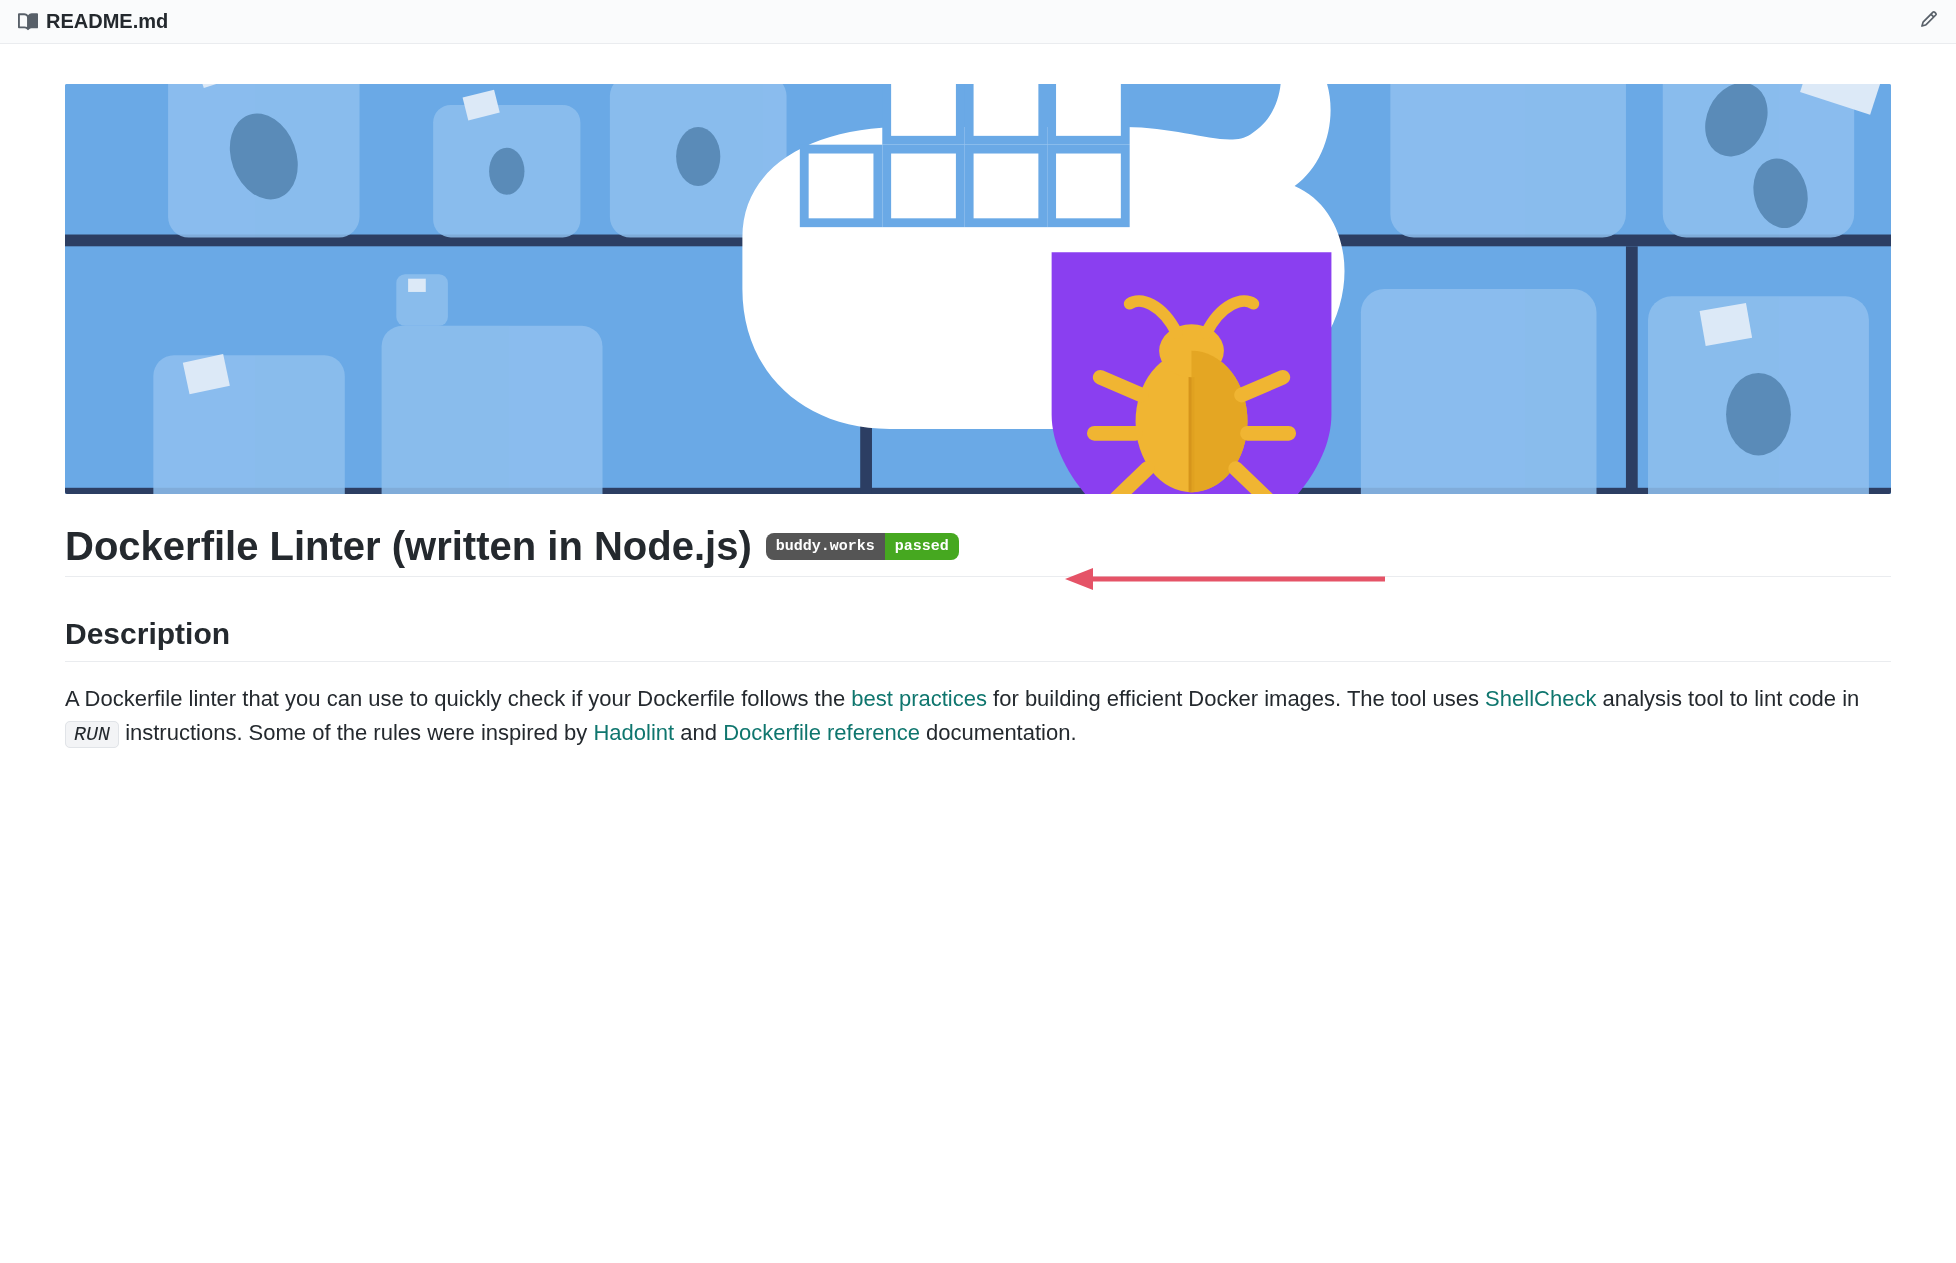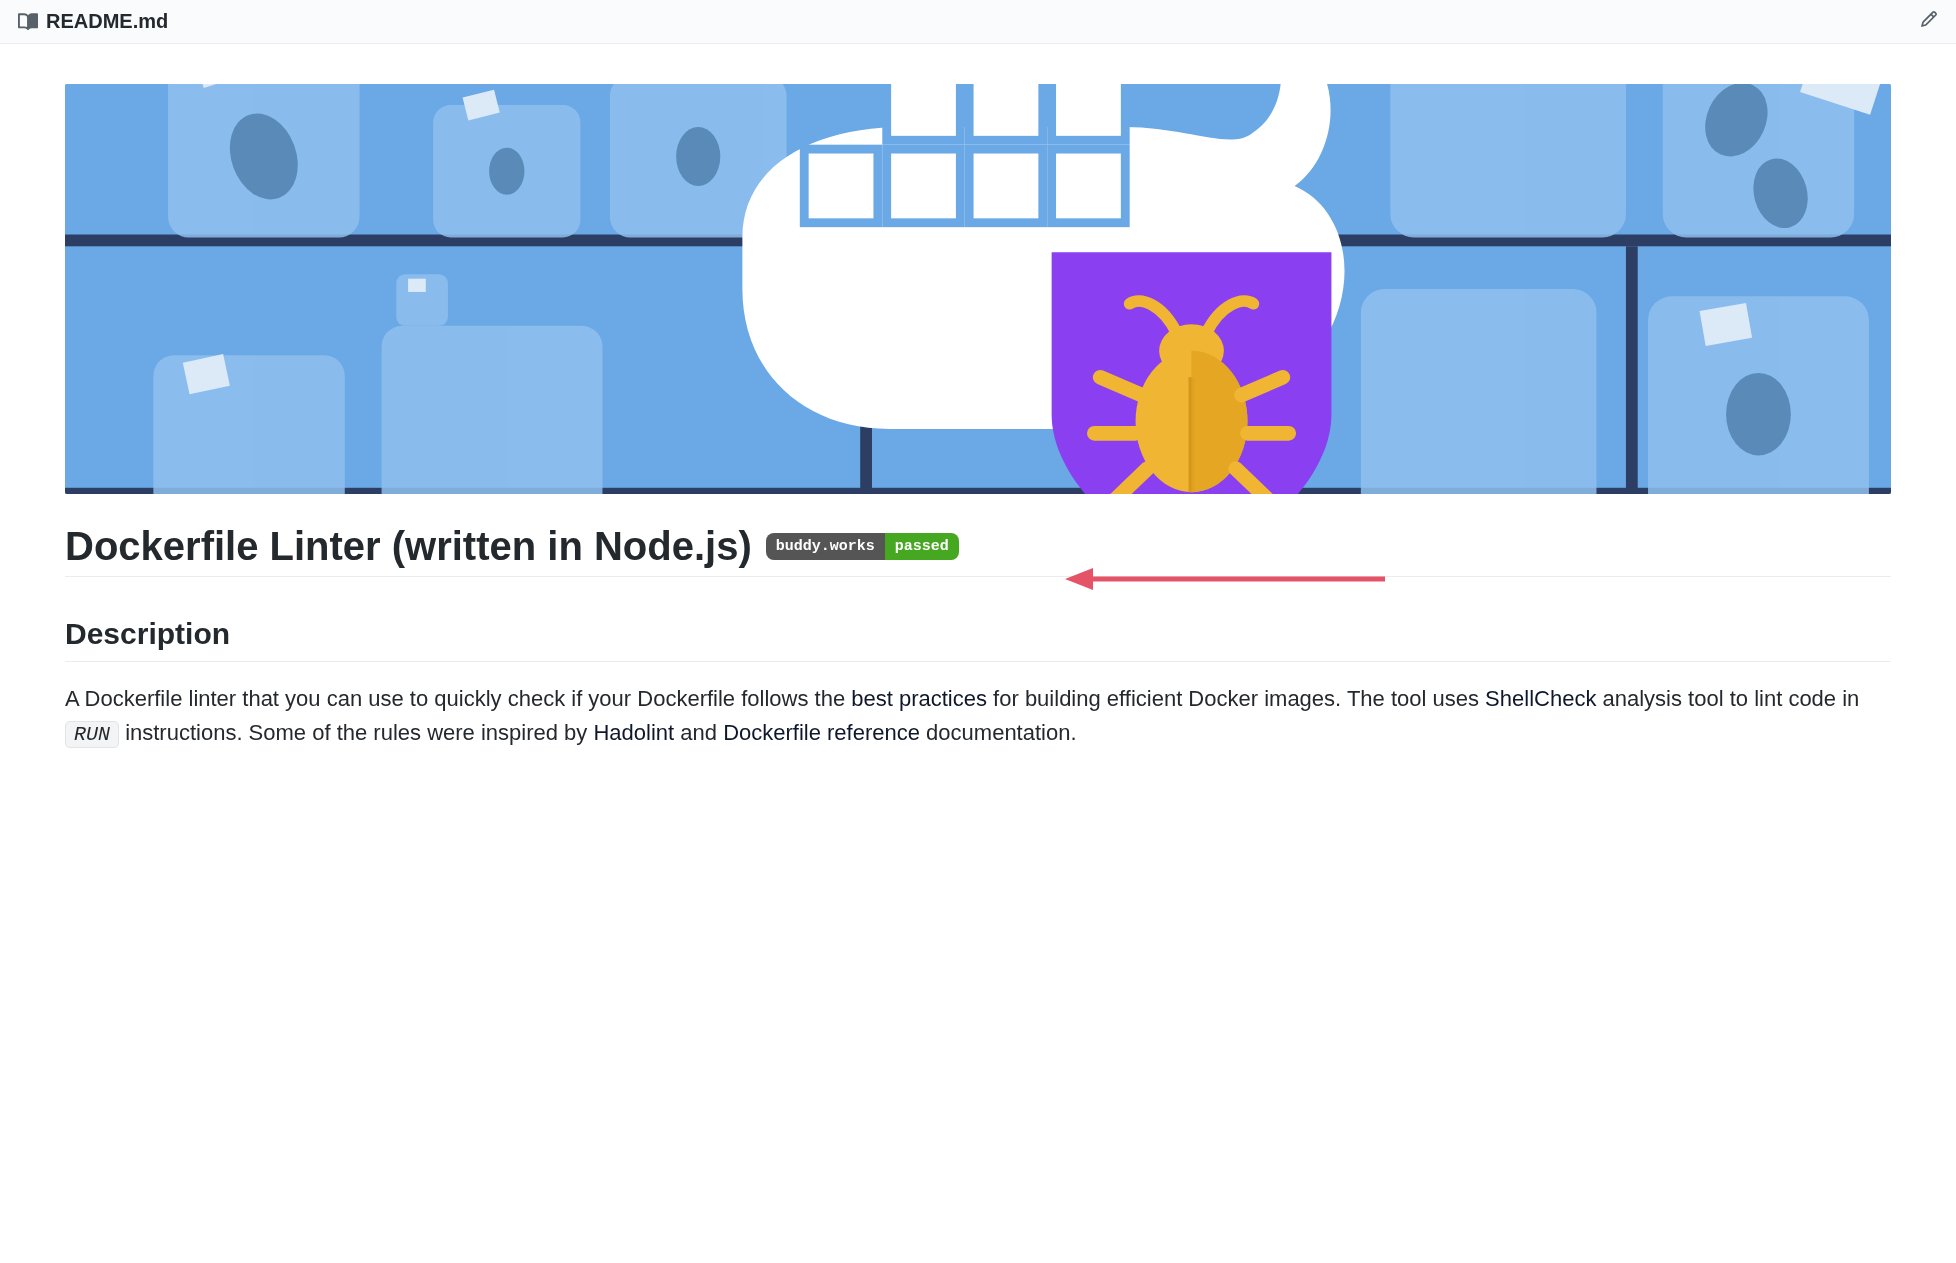--- a/index.html
+++ b/index.html
@@ -78,21 +78,21 @@
     margin: 40px 0 10px 0;
     padding-bottom: 10px;
     border-bottom: 1px solid #eaecef;
   }
 
   p.body-text {
     font-size: 22px;
     line-height: 1.55;
     margin: 20px 0;
   }
-  p.body-text a { color: #0f172a; text-decoration: none; }
+  p.body-text a { color: #0f766e; text-decoration: none; }
   p.body-text code {
     background: #f3f4f6;
     border: 1px solid #e1e4e8;
     border-radius: 5px;
     padding: 1px 8px;
     font-family: SFMono-Regular, Consolas, "Liberation Mono", Menlo, monospace;
     font-size: 20px;
     font-style: italic;
   }
 

